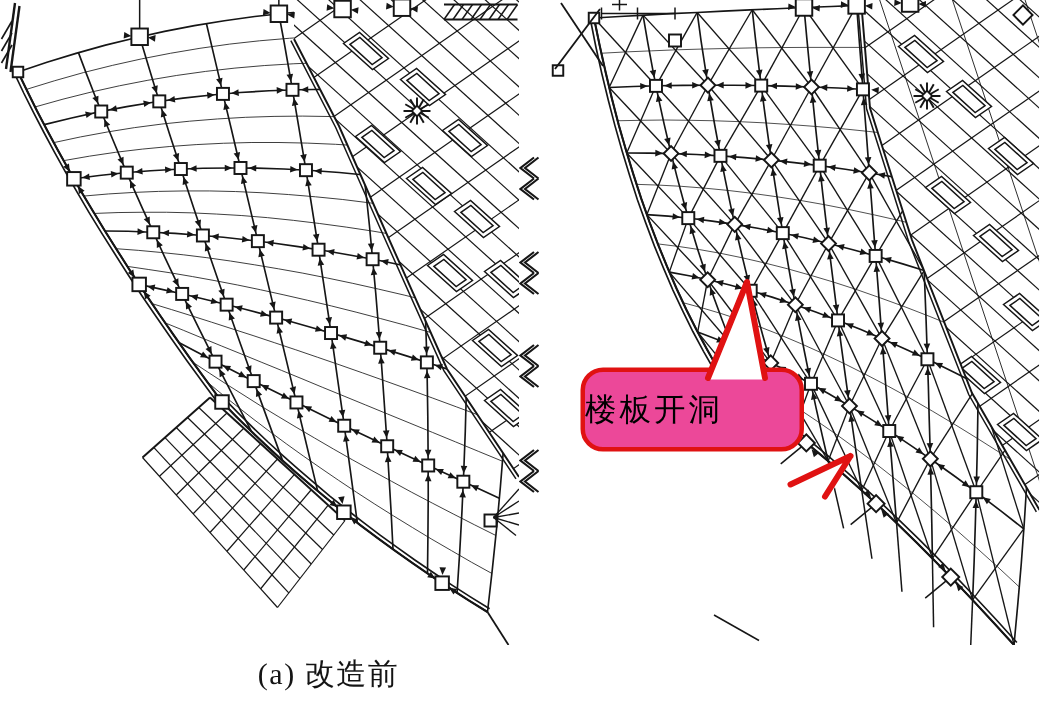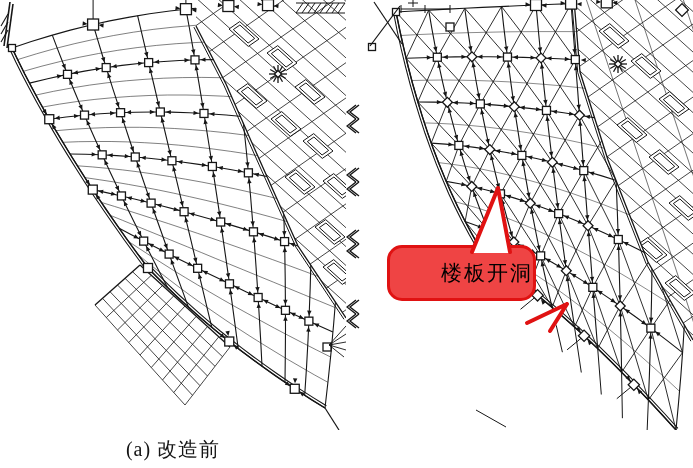--- a/index.html
+++ b/index.html
@@ -3,23 +3,23 @@
 <meta charset="utf-8">
 <style>
   html,body{margin:0;padding:0;background:#fff;}
   .page{position:relative;width:693px;height:468px;background:#fff;overflow:hidden;
         font-family:"Liberation Serif","DejaVu Serif",serif;}
   .panel{position:absolute;top:0;height:468px;}
   .panel-a{left:0;width:346px;}
   .panel-b{left:346px;width:347px;}
   .plan{position:absolute;left:0;top:0;z-index:1;}
   .caption{position:absolute;top:436px;left:0;width:100%;text-align:center;
-           font-size:20px;color:#141414;letter-spacing:1px;z-index:2;}
-  .callout{position:absolute;background:#ef4444;border:3.5px solid #e01212;border-radius:15px;
-           display:flex;align-items:center;justify-content:flex-end;
+           font-size:20px;color:#141414;letter-spacing:1px;z-index:2;padding-left:46px;}
+  .callout{position:absolute;background:#ec4899;border:3.5px solid #e01212;border-radius:15px;
+           display:flex;align-items:center;justify-content:flex-start;
            font-size:21px;color:#000;z-index:5;letter-spacing:2px;}
   .callout-1{left:41px;top:245px;width:143px;height:50px;}
   .callout-2{left:77px;top:318px;width:131px;height:50px;}
   .tail{position:absolute;z-index:6;pointer-events:none;}
   .tail-1{left:121px;top:182px;}
   .tail-2{left:176px;top:296px;}
 </style>
 </head>
 <body>
 

